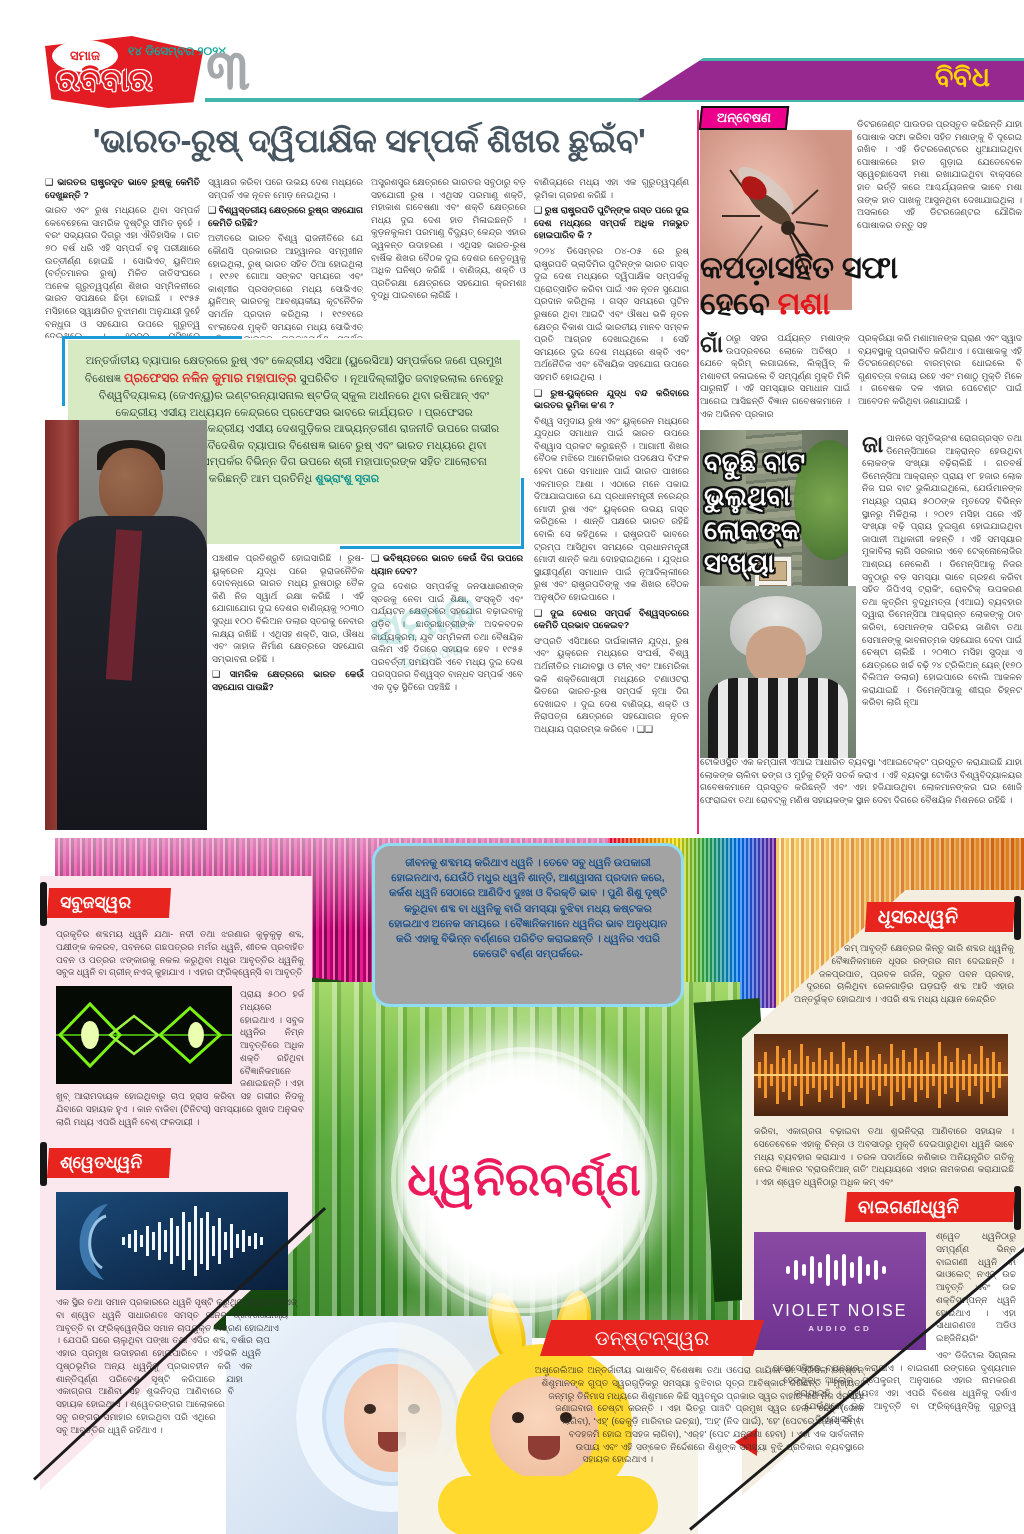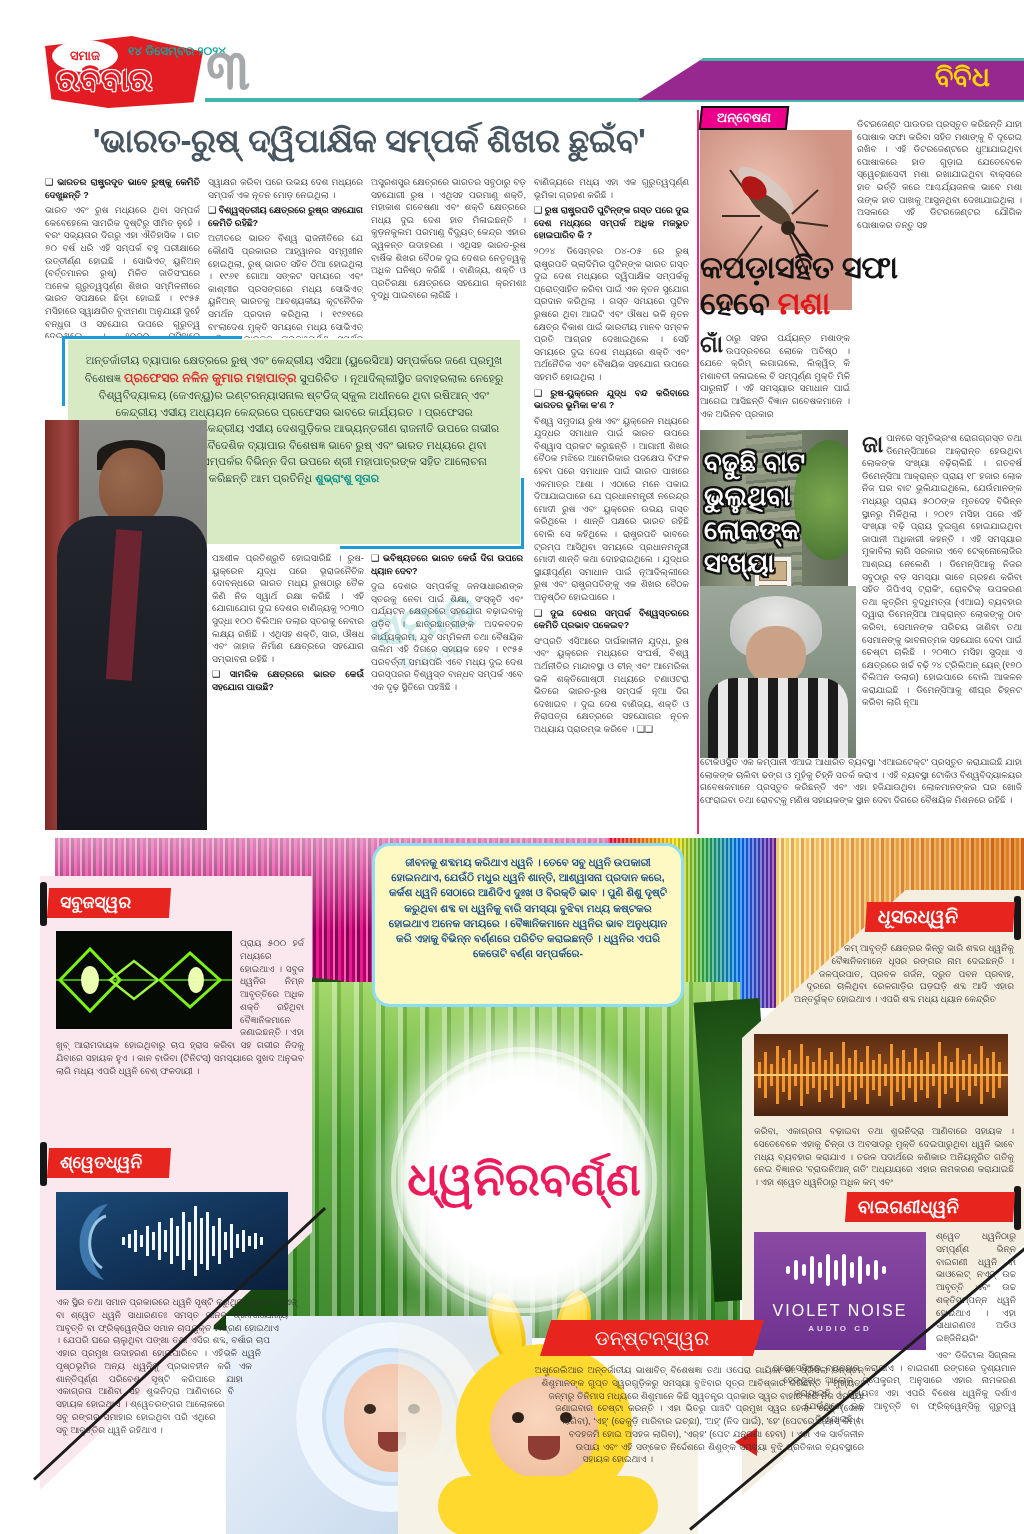--- a/index.html
+++ b/index.html
@@ -98,21 +98,21 @@
   .babyyellow .ear1,.babyyellow .ear2{position:absolute;width:34px;height:74px;border-radius:50%;background:#ffd92e;border:4px solid #f4c307;}
   .babyyellow .ear1{left:92px;top:2px;transform:rotate(-14deg);}
   .babyyellow .ear2{left:158px;top:0;transform:rotate(10deg);}
   .babyyellow .hood{position:absolute;left:58px;top:54px;width:176px;height:160px;border-radius:50% 50% 44% 44%;background:#ffd92e;}
   .babyyellow .face{position:absolute;left:92px;top:86px;width:108px;height:104px;border-radius:50%;background:radial-gradient(circle at 45% 40%,#f9d6bd,#edb896);}
   .babyyellow .eye1,.babyyellow .eye2{position:absolute;width:12px;height:11px;border-radius:50%;background:#2e2019;top:122px;}
   .babyyellow .eye1{left:114px;} .babyyellow .eye2{left:162px;}
   .babyyellow .mouth{position:absolute;left:130px;top:146px;width:32px;height:24px;border-radius:0 0 50% 50%;background:#8e3c34;}
   .babyyellow .body{position:absolute;left:40px;top:186px;width:220px;height:60px;border-radius:30px;background:#ffd92e;}
   
-  .introbox{left:372px;top:843px;width:312px;height:164px;background:#fef9c3;border:3px solid #8fdcf4;border-radius:18px;
+  .introbox{left:372px;top:843px;width:312px;height:164px;background:#a3a3a3;border:3px solid #8fdcf4;border-radius:18px;
       padding:9px 12px;font-size:10.5px;line-height:1.45;font-weight:bold;text-align:center;color:#174f8c;}
   .medallion{left:396px;top:1052px;width:256px;height:256px;border-radius:50%;
       background:radial-gradient(circle,#ffffff 52%,rgba(255,255,255,.92) 66%,rgba(255,255,255,.25) 74%,rgba(255,255,255,0) 78%);
       box-shadow:0 0 0 5px rgba(255,255,255,.55),0 0 22px 14px rgba(255,255,255,.5);
       display:flex;flex-direction:row;align-items:center;justify-content:center;}
   .medallion .m1,.medallion .m2{font-size:46px;font-weight:900;color:#ec1c5c;line-height:1.12;}
   
   .pinkcard{left:40px;top:876px;width:272px;height:614px;background:#fbe7ee;
       clip-path:polygon(0 0,100% 0,100% 58%,0 100%);}
   .creamcard{left:742px;top:890px;width:282px;height:644px;background:#f4eee1;
@@ -237,20 +237,23 @@
   <div class="abs mos-side">
       <p class="bp">ଡିଟରଜେଣ୍ଟ ପାଉଡର ପ୍ରସ୍ତୁତ କରିଛନ୍ତି ଯାହା ପୋଷାକ ସଫା କରିବା ସହିତ ମଶାଙ୍କୁ ବି ଦୂରେଇ ରଖିବ । ଏହି ଡିଟରଜେଣ୍ଟରେ ଧୁଆଯାଇଥିବା ପୋଷାକରେ ହାତ ଗୁଡ଼ାଇ ଯେତେବେଳେ ସ୍ୱେଚ୍ଛାସେବୀ ମଶା ରଖାଯାଇଥିବା ବାକ୍ସରେ ହାତ ଭର୍ତ୍ତି କରେ ଆଶ୍ଚର୍ଯ୍ୟଜନକ ଭାବେ ମଶା ତାଙ୍କ ହାତ ପାଖକୁ ଆସୁନଥିବା ଦେଖାଯାଇଥିଲା । ଅସଲରେ ଏହି ଡିଟରଜେଣ୍ଟର ଯୌଗିକ ପୋଷାକର ତନ୍ତୁ ସହ</p>
     </div>
   <div class="abs mos-h1">
     <div><span>କପଡ଼ାସହିତ ସଫା</span></div>
     <div><span>ହେବେ </span><span class="red">ମଶା</span></div>
   </div>
   <div class="abs mos-cola col">
     <p class="bp"><span class="dropcap">ଗାଁ</span><span>ଠାରୁ ସହର ପର୍ଯ୍ୟନ୍ତ ମଶାଙ୍କ ଉପଦ୍ରବରେ ଲୋକେ ଅତିଷ୍ଠ । ଯେତେ କ୍ରିମ୍ ଲଗାଇଲେ, ଲିକ୍ୱିଡ୍ କି ମଶାବତୀ ଜଳାଇଲେ ବି ସମ୍ପୂର୍ଣ୍ଣ ମୁକ୍ତି ମିଳି ପାରୁନାହିଁ । ଏହି ସମସ୍ୟାର ସମାଧାନ ପାଇଁ ଆଗେଇ ଆସିଛନ୍ତି ବିଜ୍ଞାନ ଗବେଷକମାନେ । ଏକ ଅଭିନବ ପ୍ରକାର</span></p>
   </div>
+  <div class="abs mos-colb col">
+      <p class="bp">ପ୍ରକ୍ରିୟା କରି ମଶାମାନଙ୍କ ଘ୍ରାଣ ଏବଂ ସ୍ୱାଦ ବ୍ୟବସ୍ଥାକୁ ପ୍ରଭାବିତ କରିଥାଏ । ପୋଷାକକୁ ଏହି ଡିଟରଜେଣ୍ଟରେ ବାରମ୍ବାର ଧୋଇଲେ ବି ଗୁଣବତ୍ତା ବଜାୟ ରହେ ଏବଂ ମଶାଠୁ ମୁକ୍ତି ମିଳେ । ଗବେଷକ ଦଳ ଏହାର ପେଟେଣ୍ଟ ପାଇଁ ଆବେଦନ କରିଥିବା ଜଣାଯାଇଛି ।</p>
+    </div>
 
   <div class="abs treeimg">
     <div class="bark"></div>
     <div class="leaf1"></div>
     <div class="leaf2"></div>
     <div class="sign">
         <i></i>
         <i></i>
         <i></i>
         <b></b>
@@ -302,20 +305,21 @@
   <div class="abs medallion">
     <div class="m1">ଧ୍ୱନିର</div>
     <div class="m2">ବର୍ଣ୍ଣ</div>
   </div>
 
   <div class="abs pinkcard"></div>
 
   <div class="abs sbar" style="left:40px;top:882px;height:44px;"></div>
   <div class="abs slabel" style="left:48px;top:888px;width:122px;">ସବୁଜସ୍ୱର</div>
   <div class="abs" style="left:56px;top:928px;width:248px;height:300px;">
+    <p class="sectxt" style="margin:0 0 4px;">ପ୍ରକୃତିର ଶବ୍ଦମୟ ଧ୍ୱନି ଯଥା- ନଦୀ ତଥା ଝରଣାର କୁଳୁକୁଳୁ ଶବ୍ଦ, ପକ୍ଷୀଙ୍କ କଳରବ, ପବନରେ ଗଛପତ୍ରର ମର୍ମର ଧ୍ୱନି, ଶୀତଳ ପ୍ରବାହିତ ପବନ ଓ ପତ୍ରର ଝଙ୍କାରକୁ ନକଲ କରୁଥିବା ମଧୁର ଆବୃତ୍ତିର ଧ୍ୱନିକୁ ସବୁଜ ଧ୍ୱନି ବା ଗ୍ରୀନ୍ ନଏଜ୍ କୁହାଯାଏ । ଏହାର ଫ୍ରିକ୍ୱେନ୍ସି ବା ଆବୃତ୍ତି</p>
     <svg class="greenwave" viewBox="0 0 176 98">
       <rect width="176" height="98" fill="#050a04"></rect>
       <line x1="0" y1="49" x2="176" y2="49" stroke="#59d80e" stroke-width="1.5"></line>
       <path d="M4,49 L34,18 64,49 34,80 Z" fill="none" stroke="#7af214" stroke-width="3"></path>
       <path d="M54,49 L78,30 102,49 78,68 Z" fill="none" stroke="#9cf542" stroke-width="2.5"></path>
       <path d="M104,49 L134,22 164,49 134,76 Z" fill="none" stroke="#7af214" stroke-width="3"></path>
       <ellipse cx="34" cy="49" rx="9" ry="14" fill="#eaffb0"></ellipse>
       <ellipse cx="140" cy="49" rx="8" ry="13" fill="#eaffb0"></ellipse>
     </svg>
     <p class="sectxt">ପ୍ରାୟ ୫୦୦ ହର୍ଜ ମଧ୍ୟରେ ହୋଇଥାଏ । ସବୁଜ ଧ୍ୱନିର ନିମ୍ନ ଆବୃତ୍ତିରେ ଅଧିକ ଶକ୍ତି ରହିଥିବା ବୈଜ୍ଞାନିକମାନେ ଜଣାଇଛନ୍ତି । ଏହା ଖୁବ୍ ଆରାମଦାୟକ ହୋଇଥିବାରୁ ଚାପ ହ୍ରାସ କରିବା ସହ ଗଭୀର ନିଦକୁ ଯିବାରେ ସହାୟକ ହୁଏ । କାନ ବାଜିବା (ଟିନିଟସ୍) ସମସ୍ୟାରେ ସୁଖଦ ଅନୁଭବ ଲାଗି ମଧ୍ୟ ଏପରି ଧ୍ୱନି ବେଶ୍ ଫଳଦାୟୀ ।</p>

